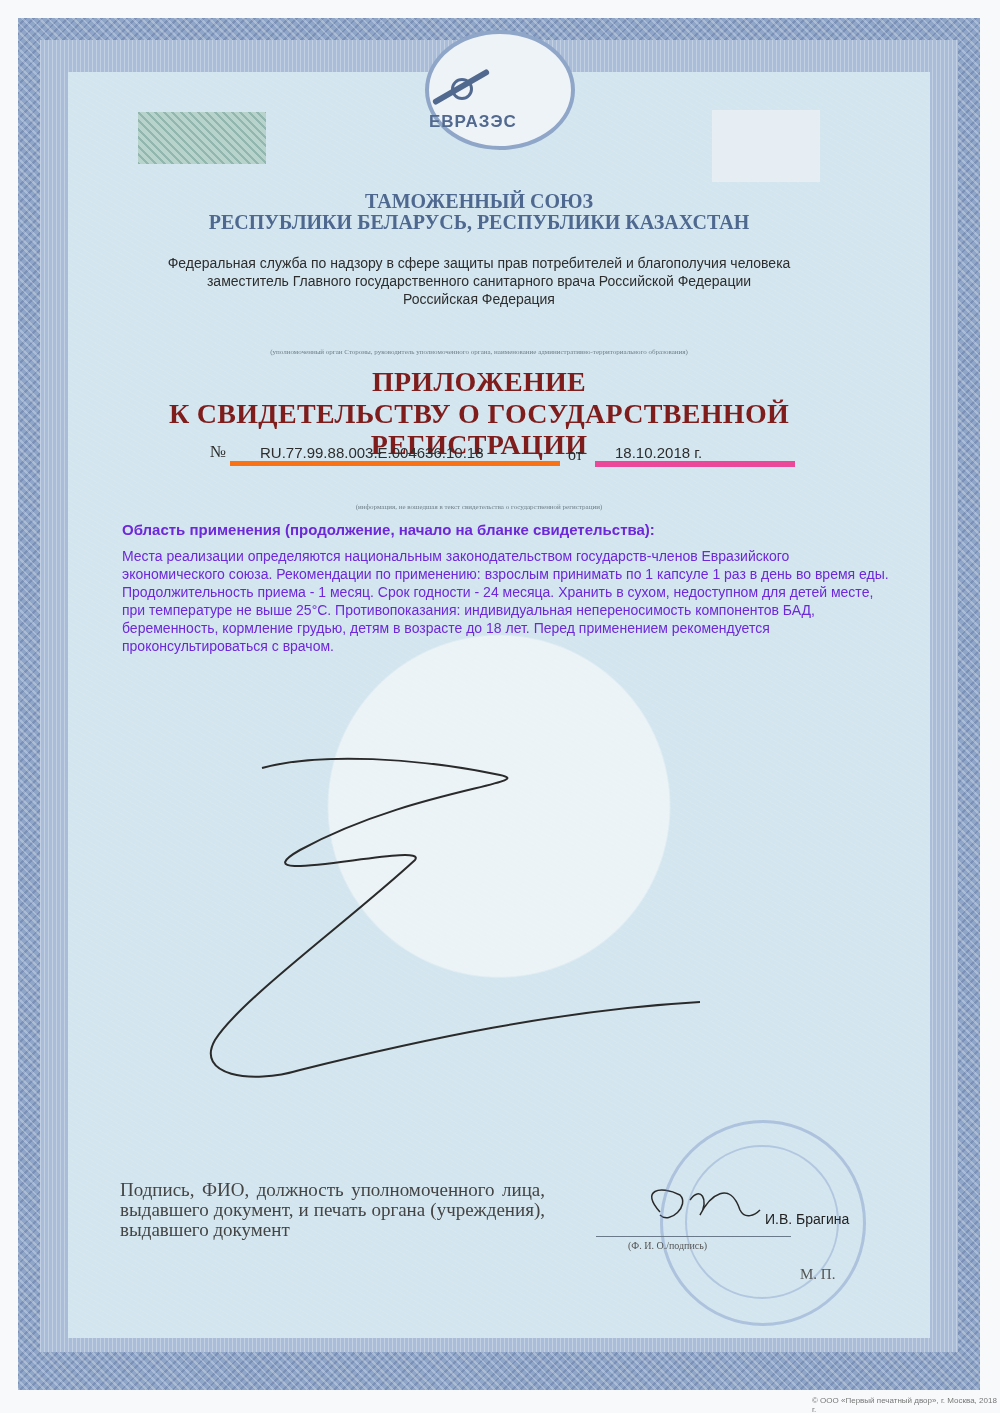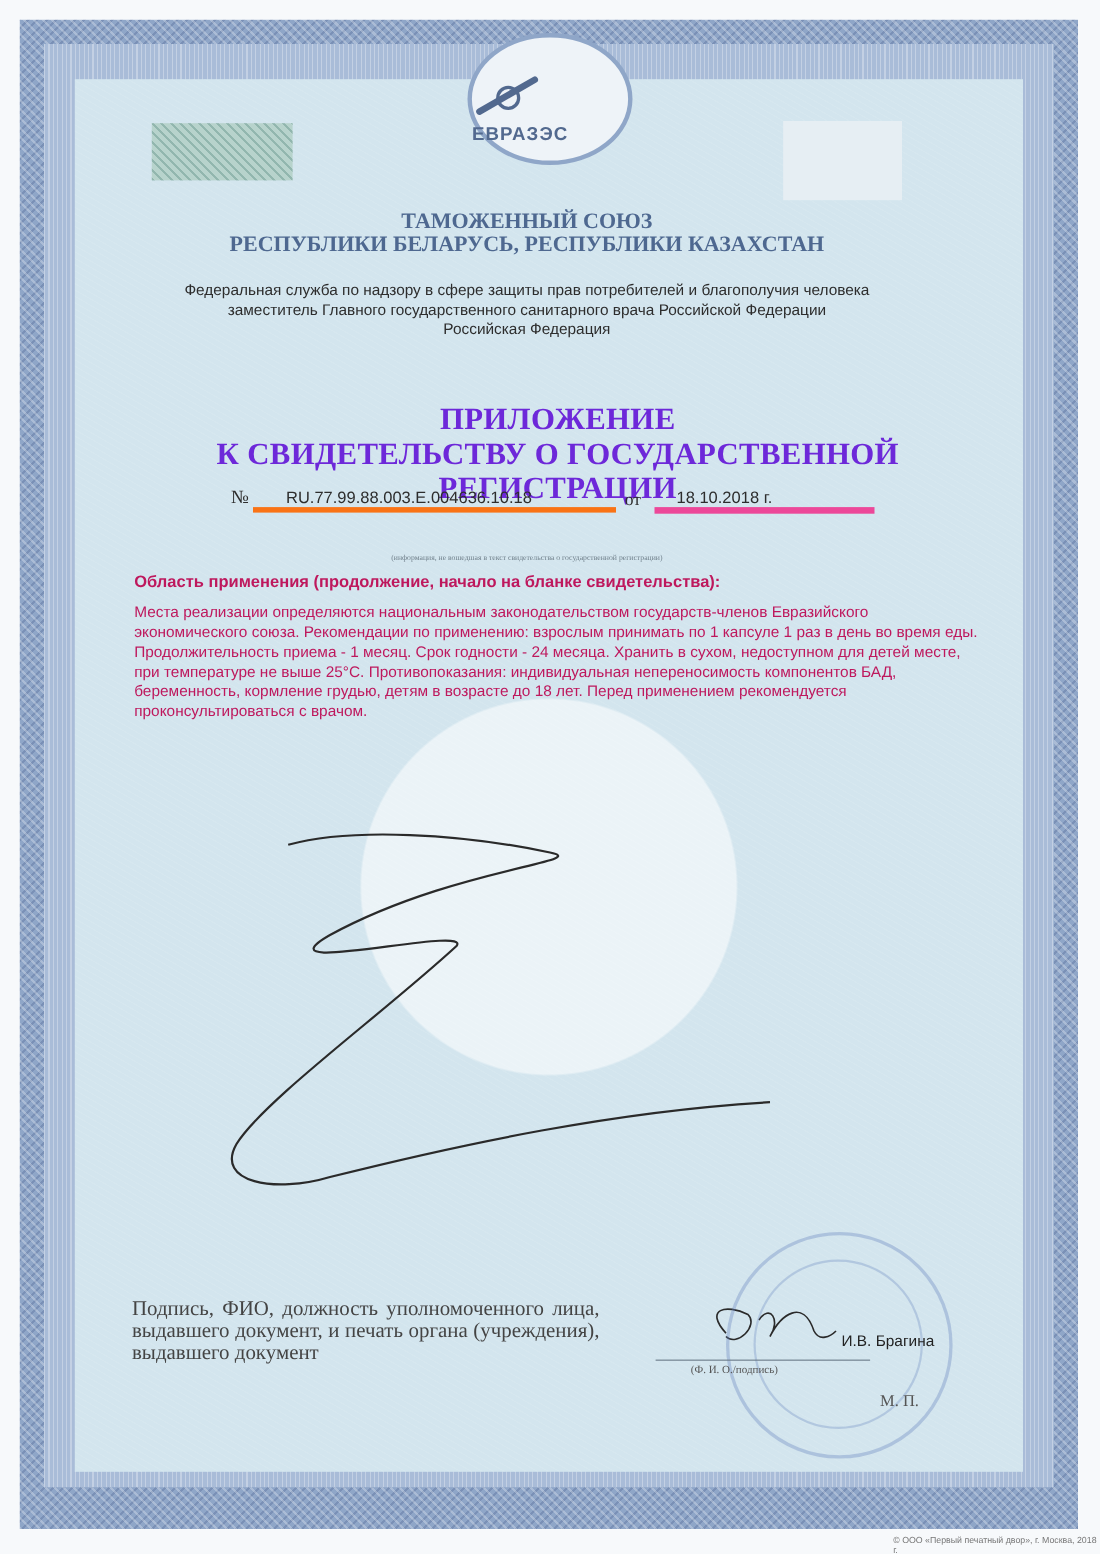--- a/index.html
+++ b/index.html
@@ -20,27 +20,27 @@
   .logo-mark:after{content:"";position:absolute;left:22px;top:12px;width:16px;height:16px;border-radius:50%;border:3px solid #52698f;}
   .logo-text{font-weight:bold;color:#52698f;font-size:17px;letter-spacing:1px;}
   .hologram{position:absolute;left:138px;top:112px;width:128px;height:52px;background:#b7d3cc;
     background-image:repeating-linear-gradient(45deg,rgba(90,140,130,0.4) 0 2px,transparent 2px 6px);}
   .whitebox{position:absolute;left:712px;top:110px;width:108px;height:72px;background:#e6eef3;}
   .serif{font-family:"Liberation Serif",serif;}
   .center{position:absolute;left:68px;width:822px;text-align:center;}
   .h1{color:#4e6890;font-weight:bold;font-size:20px;line-height:22px;}
   .h2{color:#2d2d2d;font-size:14px;line-height:17px;}
   .tiny{color:#6f7f8a;font-size:7px;}
-  .title{color:#6d28d9;font-weight:bold;font-size:28px;line-height:31px;letter-spacing:0.3px;margin-left:28px;}
+  .title{color:#7f1d1d;font-weight:bold;font-size:28px;line-height:31px;letter-spacing:0.3px;}
   .regline{position:absolute;top:442px;left:200px;width:600px;height:24px;font-size:15px;color:#2d2d2d;}
   .regline .no{position:absolute;left:10px;top:0;font-family:"Liberation Serif",serif;font-size:17px;}
   .regline .num{position:absolute;left:30px;top:2px;width:330px;border-bottom:5px solid #f97316;padding-left:30px;box-sizing:border-box;}
   .regline .ot{position:absolute;left:360px;top:4px;font-family:"Liberation Serif",serif;font-size:16px;padding:0 8px;}
   .regline .date{position:absolute;left:395px;top:2px;width:200px;border-bottom:6px solid #ec4899;padding-left:20px;box-sizing:border-box;}
-  .body-block{position:absolute;left:122px;top:520px;width:770px;color:#be185d;}
+  .body-block{position:absolute;left:122px;top:520px;width:770px;color:#6d28d9;}
   .body-head{font-weight:bold;font-size:15px;line-height:20px;}
   .body-text{font-size:14px;line-height:18px;margin-top:7px;}
   .sig-label{position:absolute;left:120px;top:1180px;width:425px;font-family:"Liberation Serif",serif;font-size:19px;line-height:20px;color:#444;text-align:justify;}
   .sig-line{position:absolute;left:596px;top:1236px;width:195px;border-bottom:1px solid #6a7a88;}
   .sig-name{position:absolute;left:765px;top:1211px;font-size:14px;color:#222;}
   .sig-caption{position:absolute;left:628px;top:1240px;font-family:"Liberation Serif",serif;font-size:10px;color:#555;}
   .mp{position:absolute;left:800px;top:1266px;font-family:"Liberation Serif",serif;font-size:15px;color:#555;}
   .printer{position:absolute;left:812px;top:1396px;font-size:8px;color:#777;}
   .stamp{position:absolute;left:660px;top:1120px;width:200px;height:200px;border-radius:50%;border:3px solid rgba(100,130,190,0.35);}
   .stamp:after{content:"";position:absolute;left:22px;top:22px;width:150px;height:150px;border-radius:50%;border:2px solid rgba(100,130,190,0.3);}
@@ -59,20 +59,21 @@
     <div class="logo-text">ЕВРАЗЭС</div>
   </div>
   <div class="hologram"></div>
   <div class="whitebox"></div>
 
   <div class="center serif h1" style="top:190px;">ТАМОЖЕННЫЙ СОЮЗ</div>
   <div class="center serif h1" style="top:211px;">РЕСПУБЛИКИ БЕЛАРУСЬ, РЕСПУБЛИКИ КАЗАХСТАН</div>
   <div class="center h2" style="top:255px;">Федеральная служба по надзору в сфере защиты прав потребителей и благополучия человека</div>
   <div class="center h2" style="top:273px;">заместитель Главного государственного санитарного врача Российской Федерации</div>
   <div class="center h2" style="top:291px;">Российская Федерация</div>
+  <div class="center serif tiny" style="top:348px;">(уполномоченный орган Стороны, руководитель уполномоченного органа, наименование административно-территориального образования)</div>
 
   <div class="center serif title" style="top:366px;">ПРИЛОЖЕНИЕ</div>
   <div class="center serif title" style="top:398px;">К СВИДЕТЕЛЬСТВУ О ГОСУДАРСТВЕННОЙ РЕГИСТРАЦИИ</div>
 
   <div class="regline">
     <span class="no">№</span>
     <span class="num">RU.77.99.88.003.E.004636.10.18</span>
     <span class="ot">от</span>
     <span class="date">18.10.2018 г.</span>
   </div>

